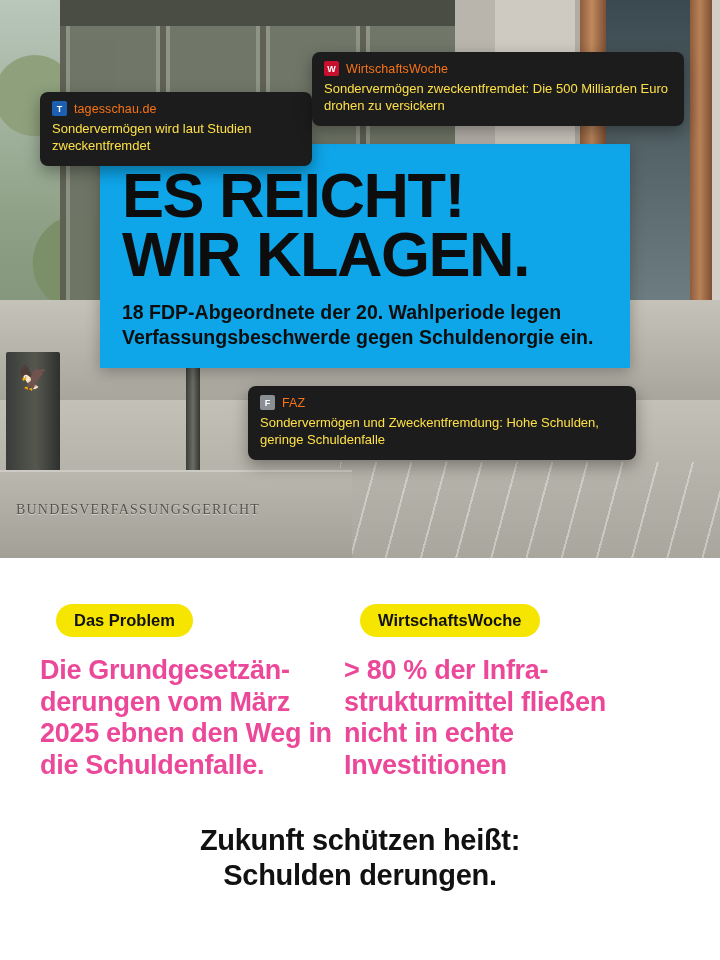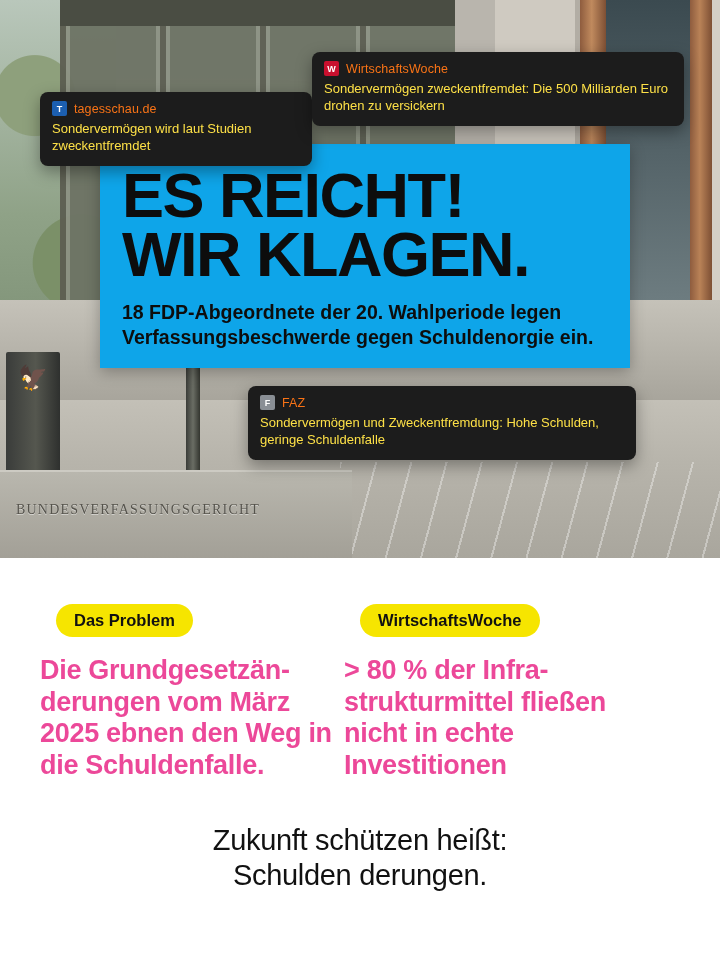--- a/index.html
+++ b/index.html
@@ -238,21 +238,21 @@
     font-size: 27px;
     font-weight: bold;
     line-height: 1.17;
     color: #ec4899;
     letter-spacing: -0.3px;
   }
   .closing {
     margin-top: 42px;
     text-align: center;
     font-size: 29px;
-    font-weight: normal;
+    font-weight: bold;
     line-height: 1.2;
     color: #111;
     letter-spacing: -0.3px;
   }
 </style>
 </head>
 <body>
 
 <div class="hero">
   <div class="photo">

